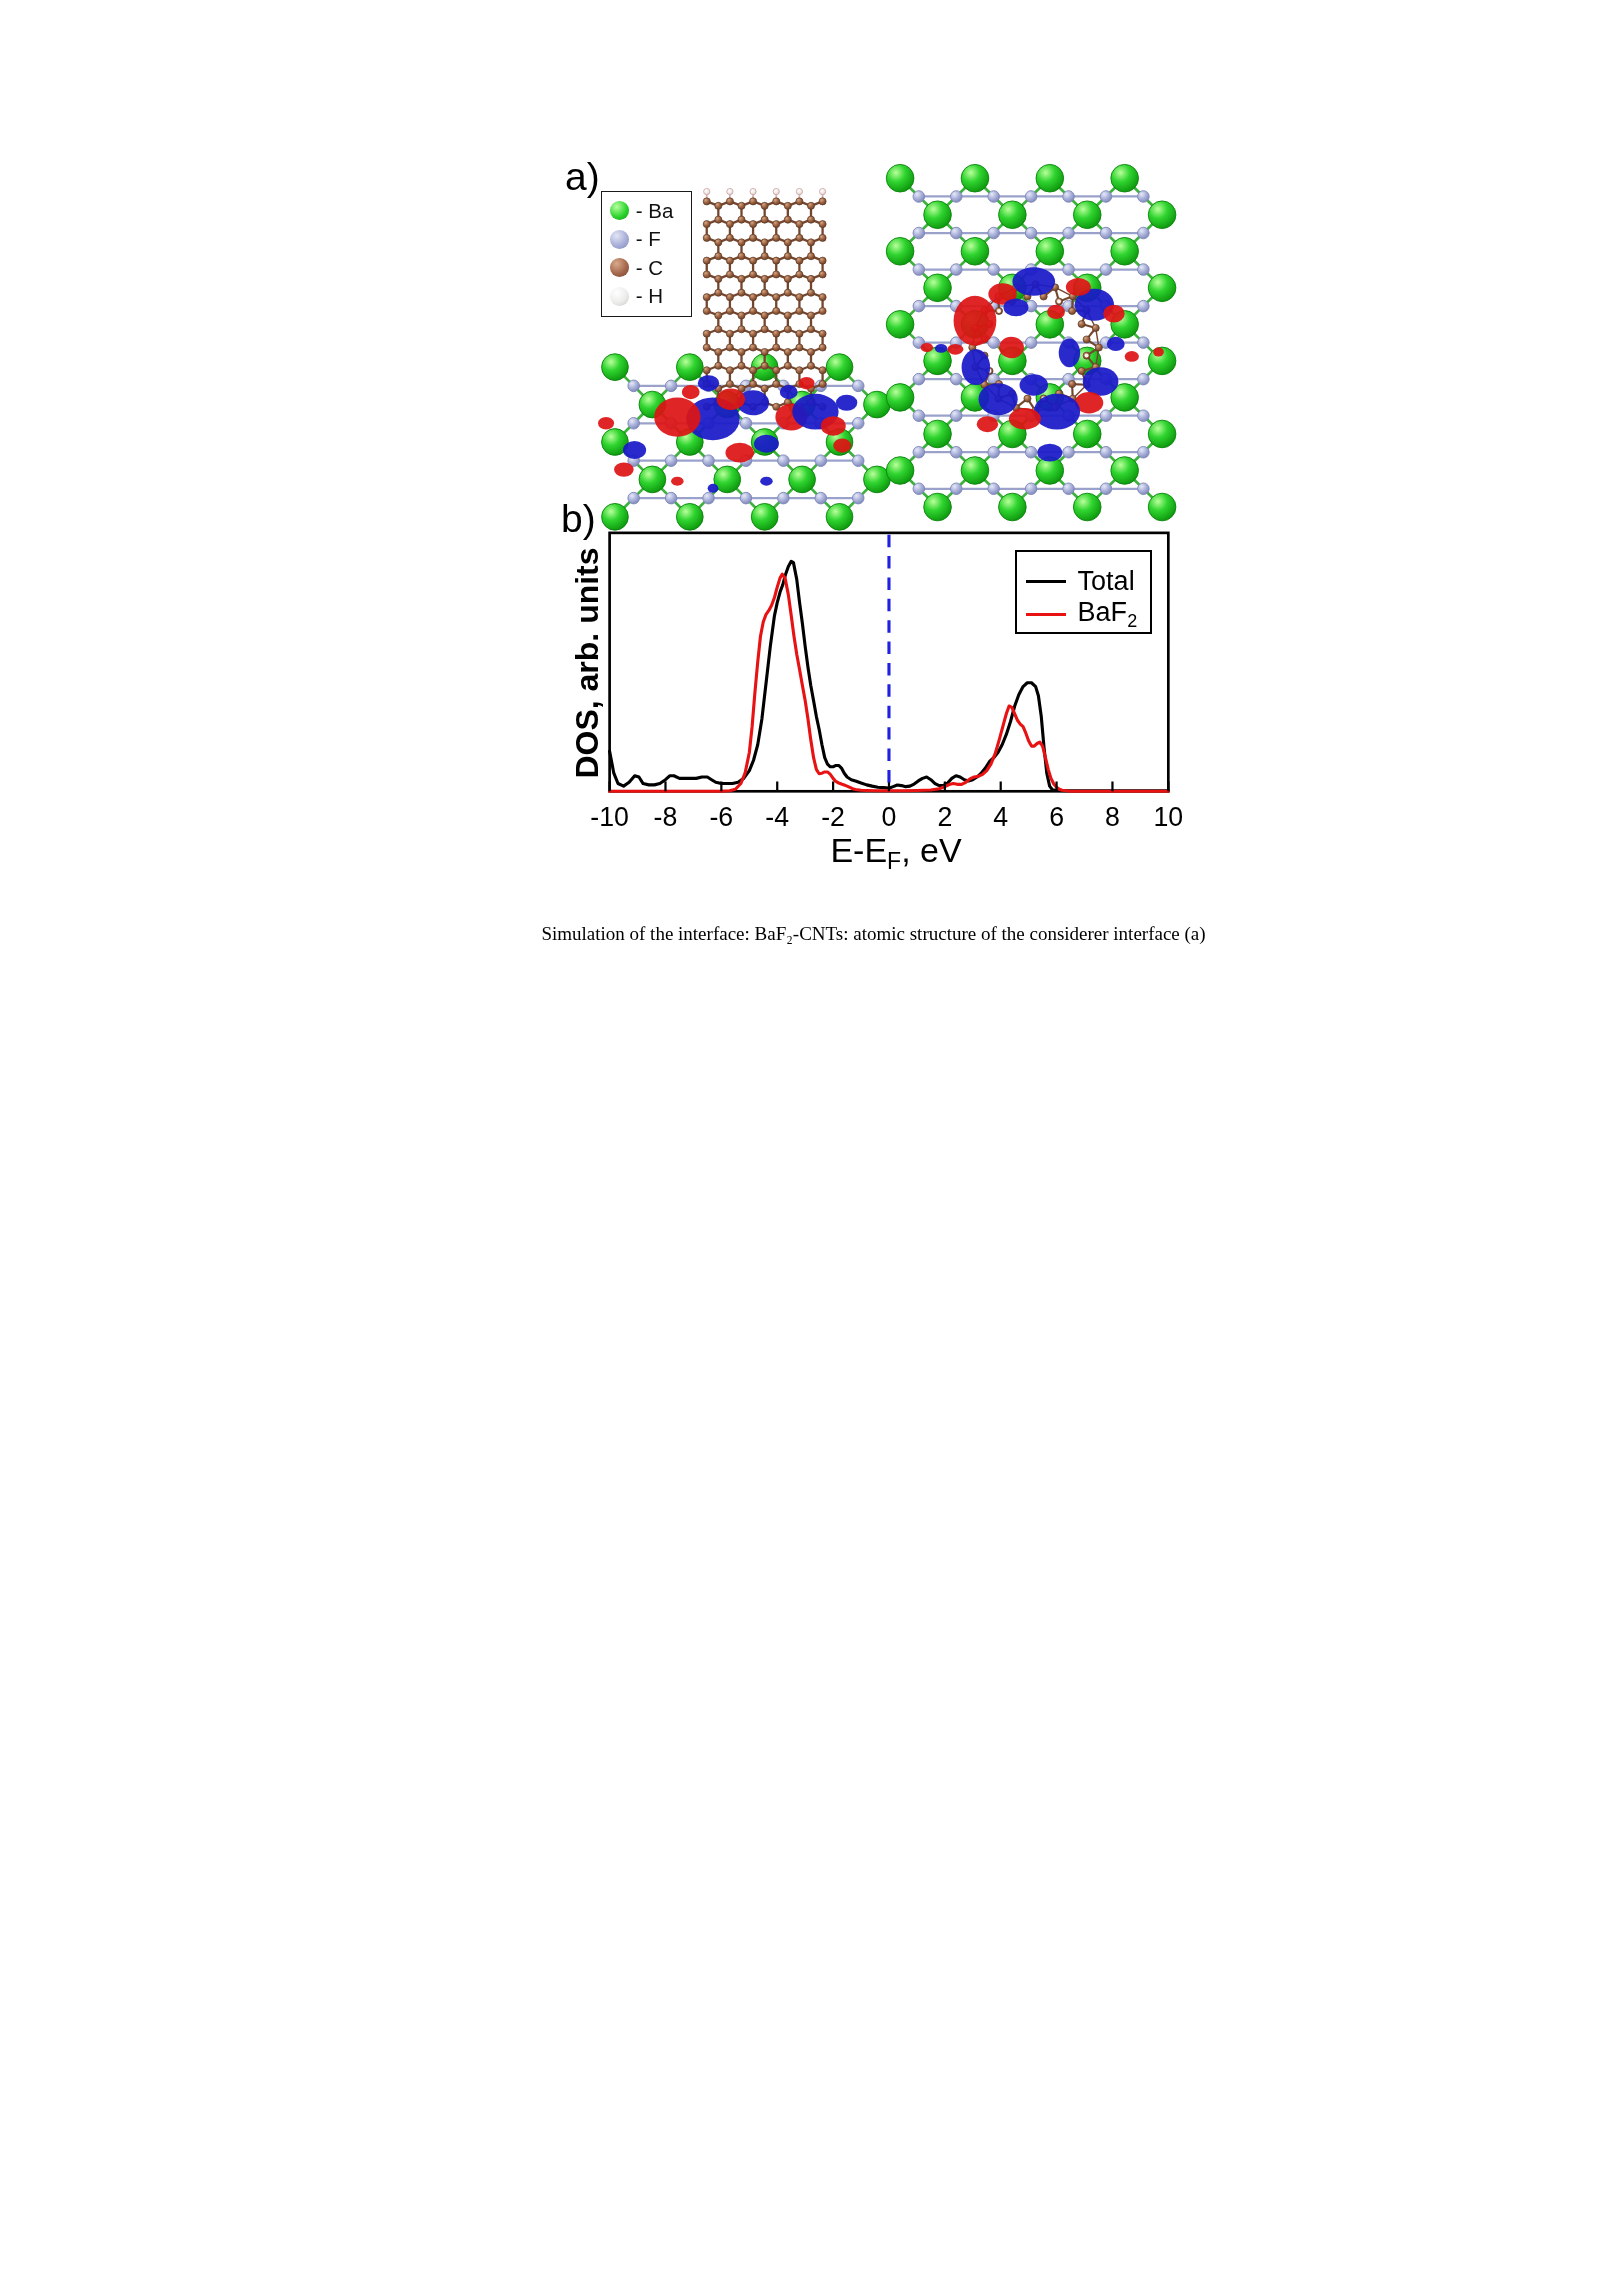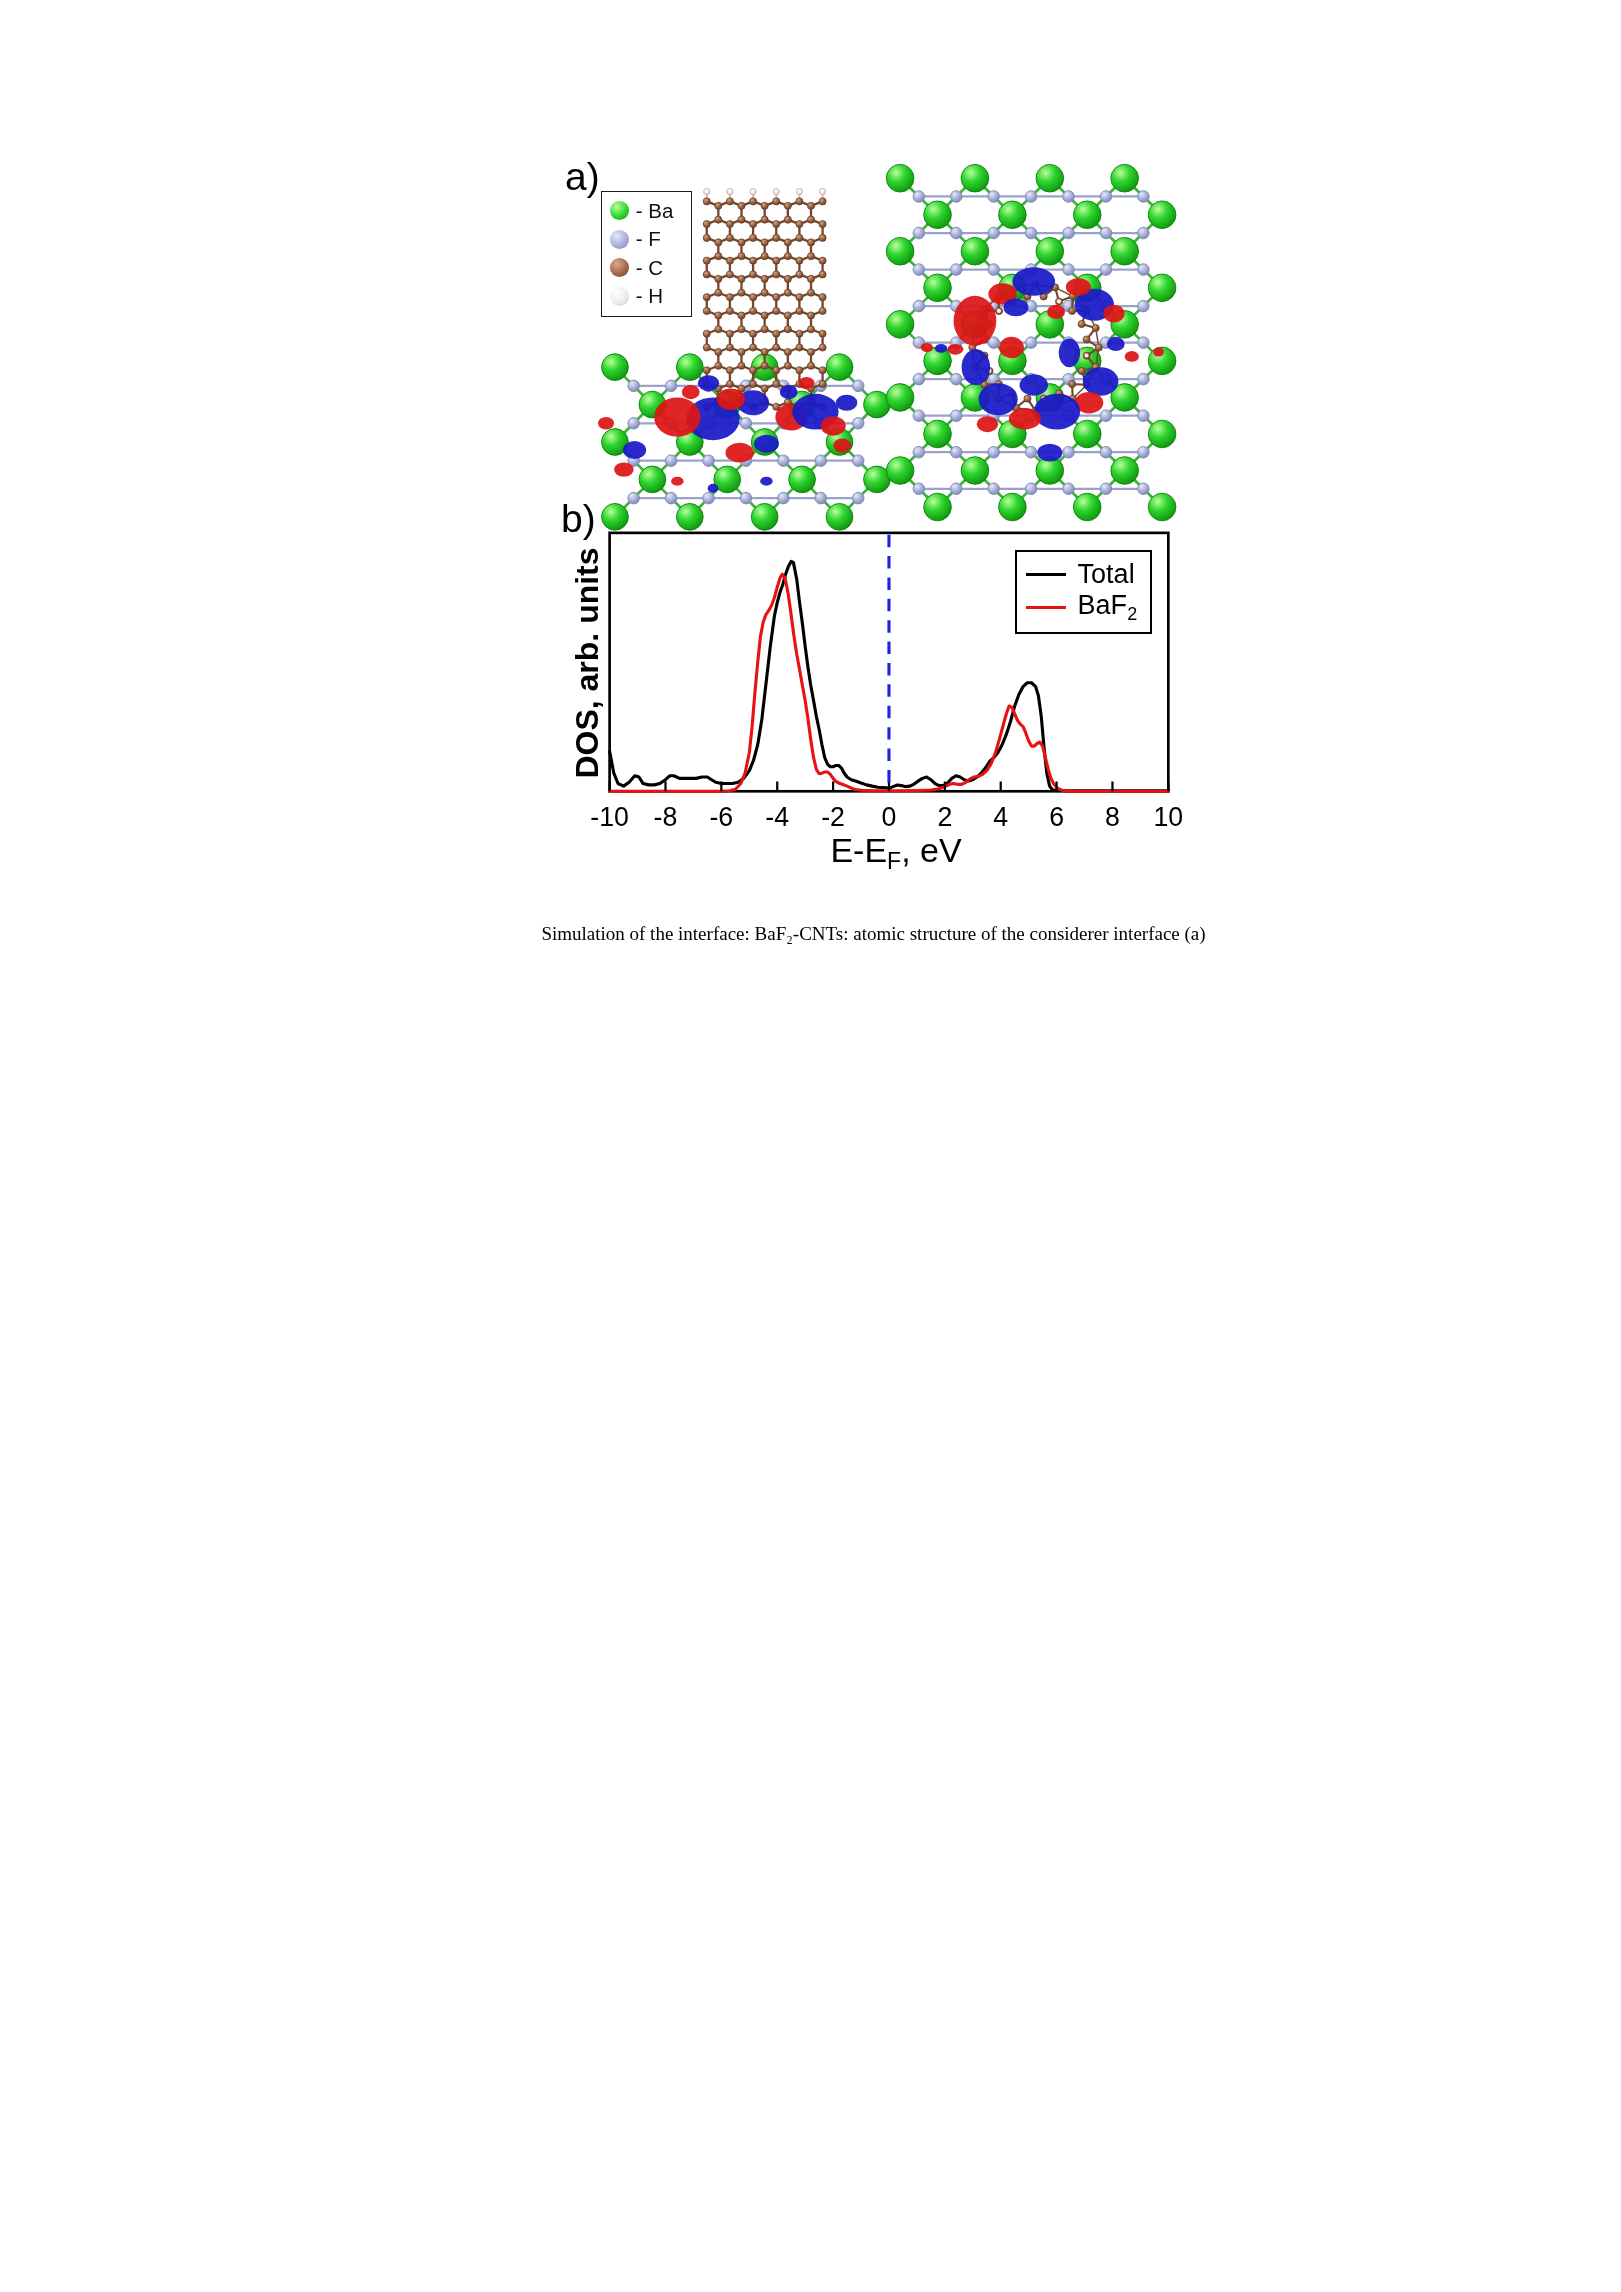--- a/index.html
+++ b/index.html
@@ -28,21 +28,21 @@
     font-size:32px;font-weight:bold;white-space:nowrap;z-index:5;
   }
   #x-label{
     left:896px;top:853px;transform:translate(-50%,-50%);
     font-size:34px;white-space:nowrap;z-index:5;
   }
   #x-label .xsub{font-size:23px;vertical-align:-7.1px;}
   #chart-legend{
     left:1015px;top:550px;width:137px;height:84px;
     border:2.7px solid #000;background:#fff;box-sizing:border-box;
-    display:flex;flex-direction:column;justify-content:center;
+    display:flex;flex-direction:column;justify-content:flex-end;
     padding-left:9px;z-index:6;
   }
   .cl-row{display:flex;align-items:center;gap:11.6px;}
   .cl-line{width:40px;height:3.6px;flex:0 0 auto;}
   .cl-lab{font-size:27px;white-space:nowrap;}
   .cl-lab .lsub{font-size:18px;vertical-align:-6.2px;}
   #caption{
     left:241px;top:911px;width:1265px;
     font-family:"Liberation Serif",serif;
     font-size:19px;line-height:45px;text-align:center;z-index:5;

